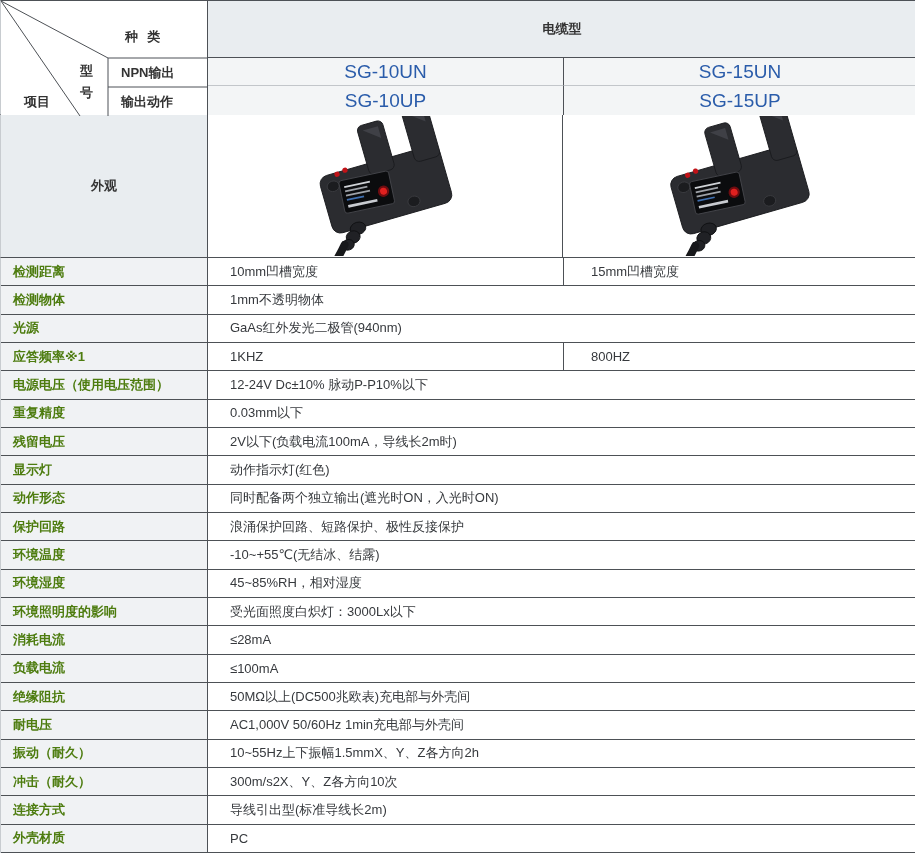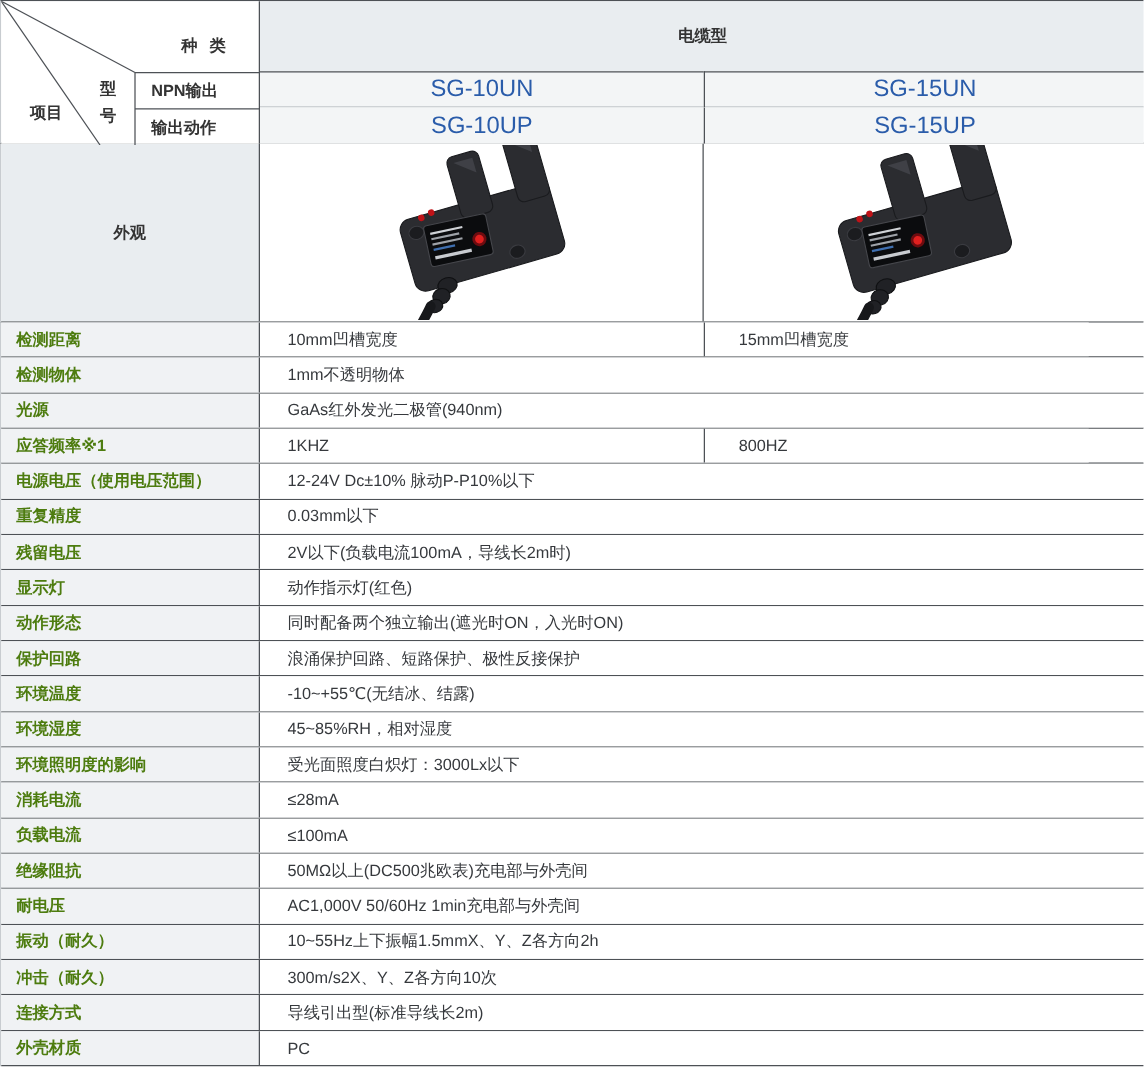--- a/index.html
+++ b/index.html
@@ -18,23 +18,23 @@
     border-left:1px solid var(--edge-light);
   }
   .corner {
     grid-column:1; grid-row:1 / 4;
     position:relative;
     background:#fff;
     border-right:1px solid var(--border-dark);
   }
   .corner svg { position:absolute; left:0; top:0; }
   .corner .txt { position:absolute; font-size:13px; font-weight:600; color:#333; white-space:nowrap; }
-  .t-kind  { left:144px; top:27px; letter-spacing:3px; }
+  .t-kind  { left:124px; top:27px; letter-spacing:3px;font-family:Liberation Serif, serif; }
   .t-model { left:79px;  top:59px; line-height:22px; text-align:center; }
-  .t-item  { left:23px;  top:80px; }
+  .t-item  { left:23px;  top:92px; }
   .sub-label { position:absolute; left:107px; width:100px; height:29px; line-height:29px;
                padding-left:13px; font-size:13px; font-weight:600; color:#333; }
   .sub-npn { top:57px; }
   .sub-act { top:86px; }
 
   .cell-cable {
     grid-column:2 / 4; grid-row:1;
     background:var(--header-gray);
     display:flex; align-items:center; justify-content:center;
     font-size:13px; font-weight:600; color:#333;

